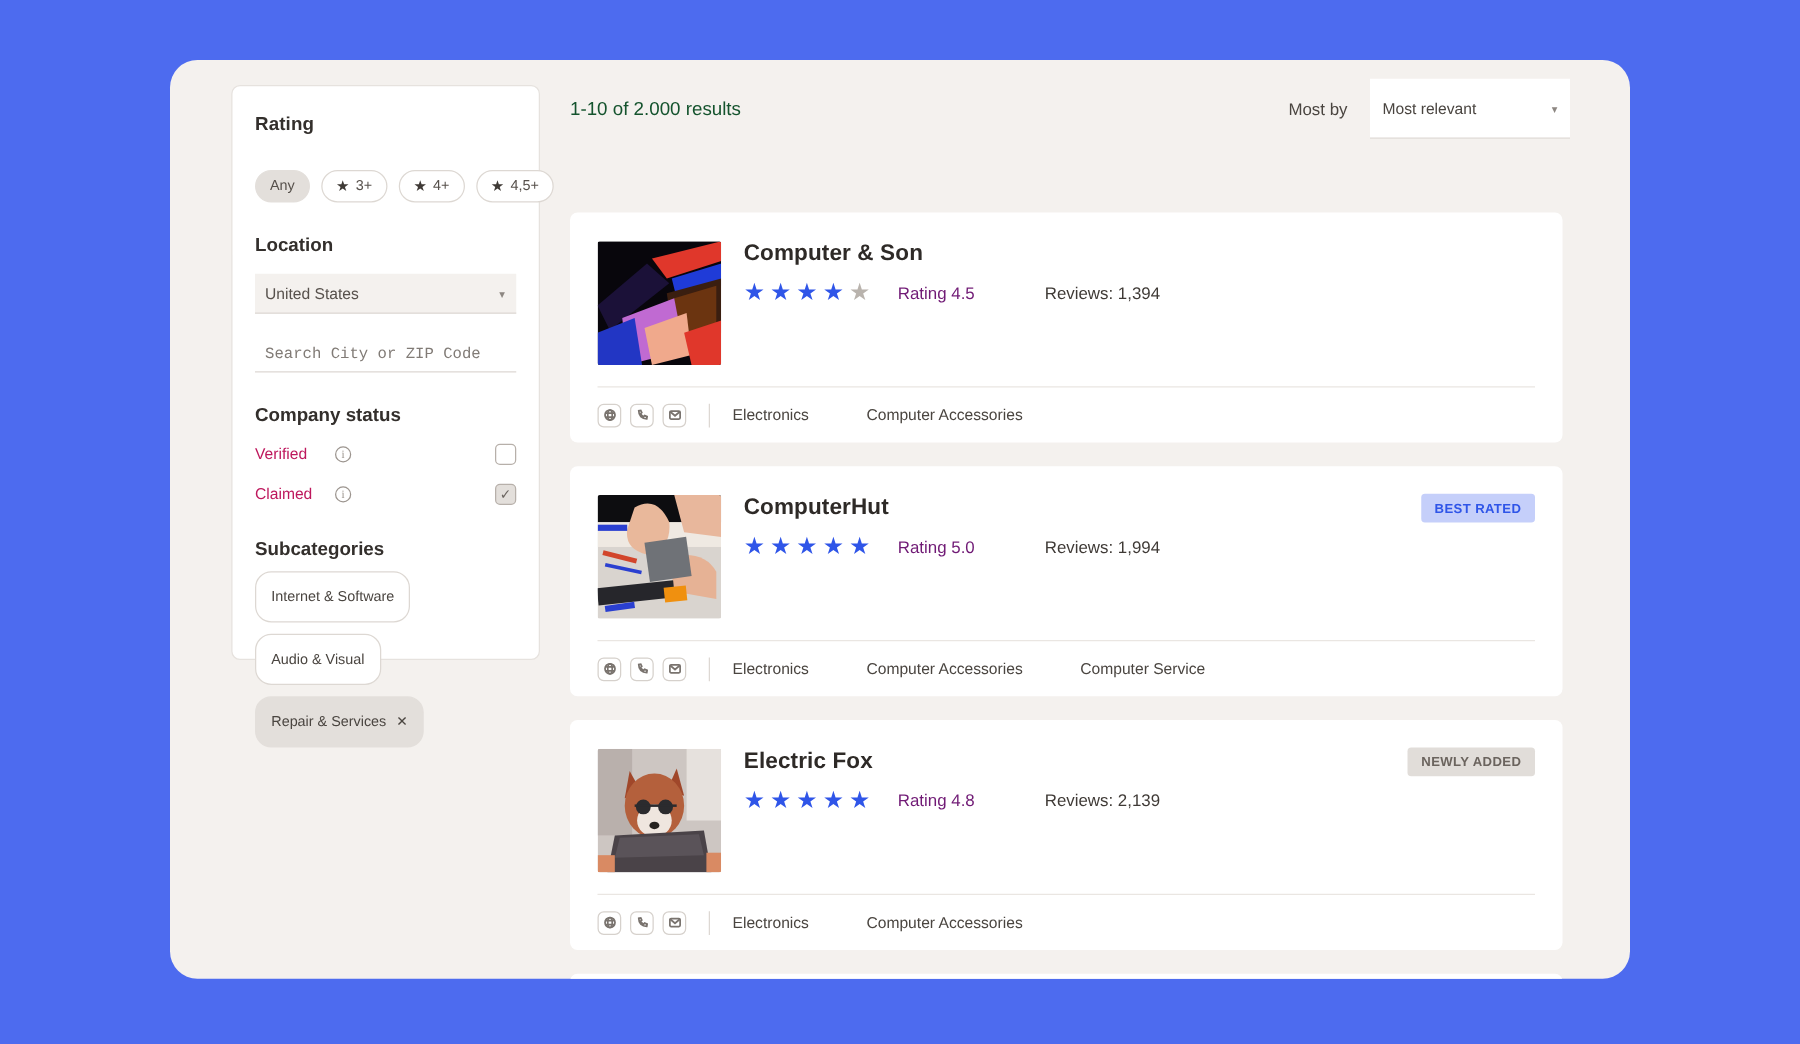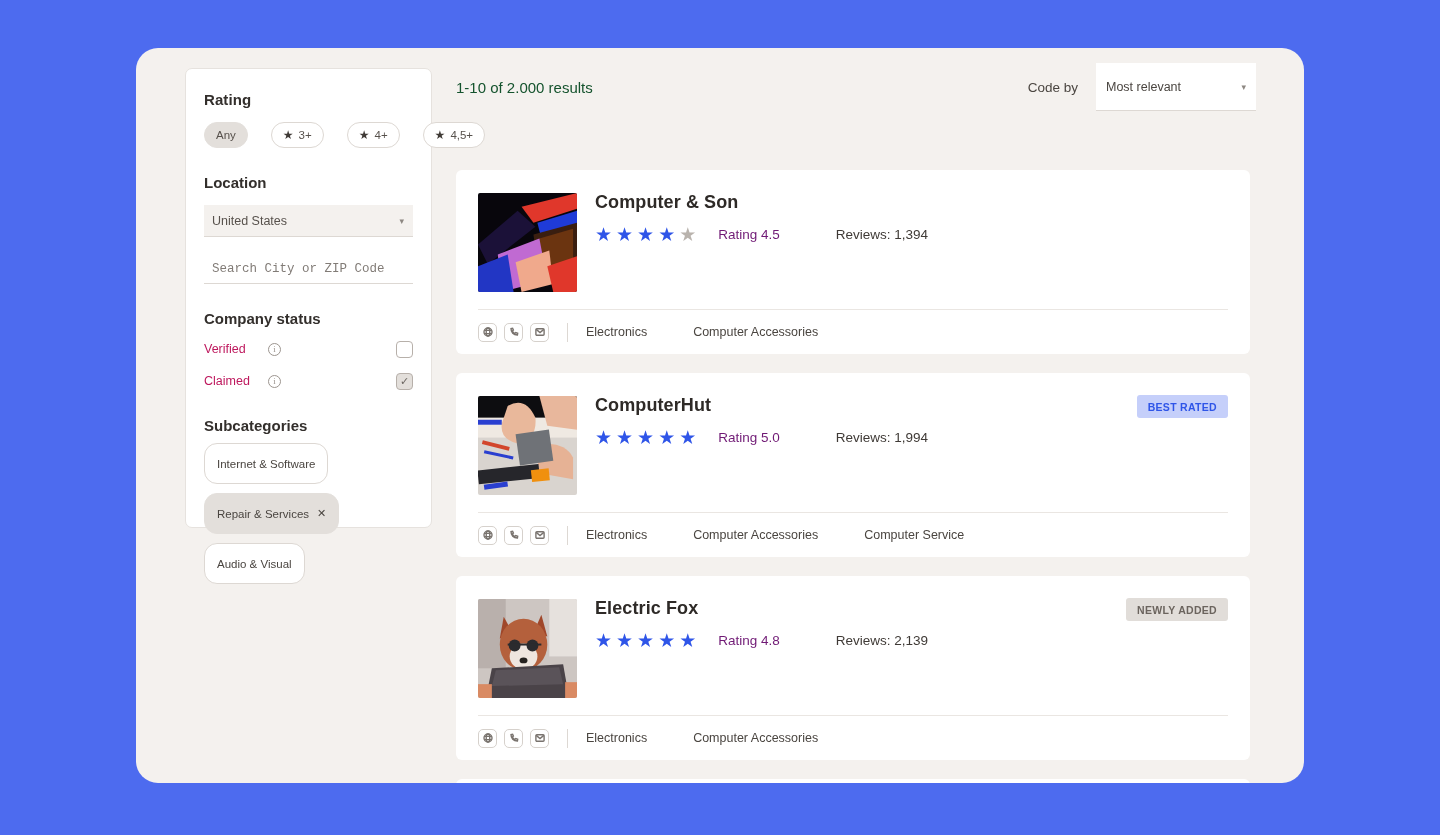--- a/index.html
+++ b/index.html
@@ -25,21 +25,21 @@
     width: 247px; height: 460px;
     background: #ffffff;
     border: 1px solid #e6e2de;
     border-radius: 7px;
     padding: 22px 18px 0 18px;
   }
   .sb-title {
     font-size: 15px; font-weight: bold; color: #332f2c;
     letter-spacing: .1px;
   }
-  .pill-row { display: flex; gap: 23px; margin-top: 14px; align-items: center; }
+  .pill-row { display: flex; gap: 9px; margin-top: 28px; align-items: center; }
   .pill {
     height: 26px; border-radius: 13px;
     border: 1px solid #ddd8d3;
     background: #fff;
     display: flex; align-items: center; justify-content: center;
     gap: 5px; padding: 0 11px;
     font-size: 11.5px; color: #57514c; white-space: nowrap;
     cursor: pointer;
   }
   .pill.sel { background: #e3dfdb; border-color: #e3dfdb; }
@@ -211,35 +211,35 @@
           <span class="info-i">i</span>
           <span class="cbox on">✓</span>
         </div>
       </div>
 
     <div class="sec-title">Subcategories</div>
     <div id="tag-list">
         <div><div class="tag">
             <span>Internet &amp; Software</span>
           </div></div>
+        <div><div class="tag">
+            <span>Audio &amp; Visual</span>
+          </div></div>
         <div><div class="tag sel">
             <span>Repair &amp; Services</span>
             <span class="x">✕</span>
           </div></div>
-        <div><div class="tag">
-            <span>Audio &amp; Visual</span>
-          </div></div>
       </div>
   </aside>
 
   <section class="main">
     <div class="topbar">
       <div class="results-count">1-10 of 2.000 results</div>
       <div class="sortwrap">
-        <span class="sortby">Code by</span>
+        <span class="sortby">Most by</span>
         <div class="sortsel">
           <span>Most relevant</span>
           <span class="chev">▾</span>
         </div>
       </div>
     </div>
 
     <div id="cards">
         <div class="card" style="top: 122px;">
           <div class="card-body">

